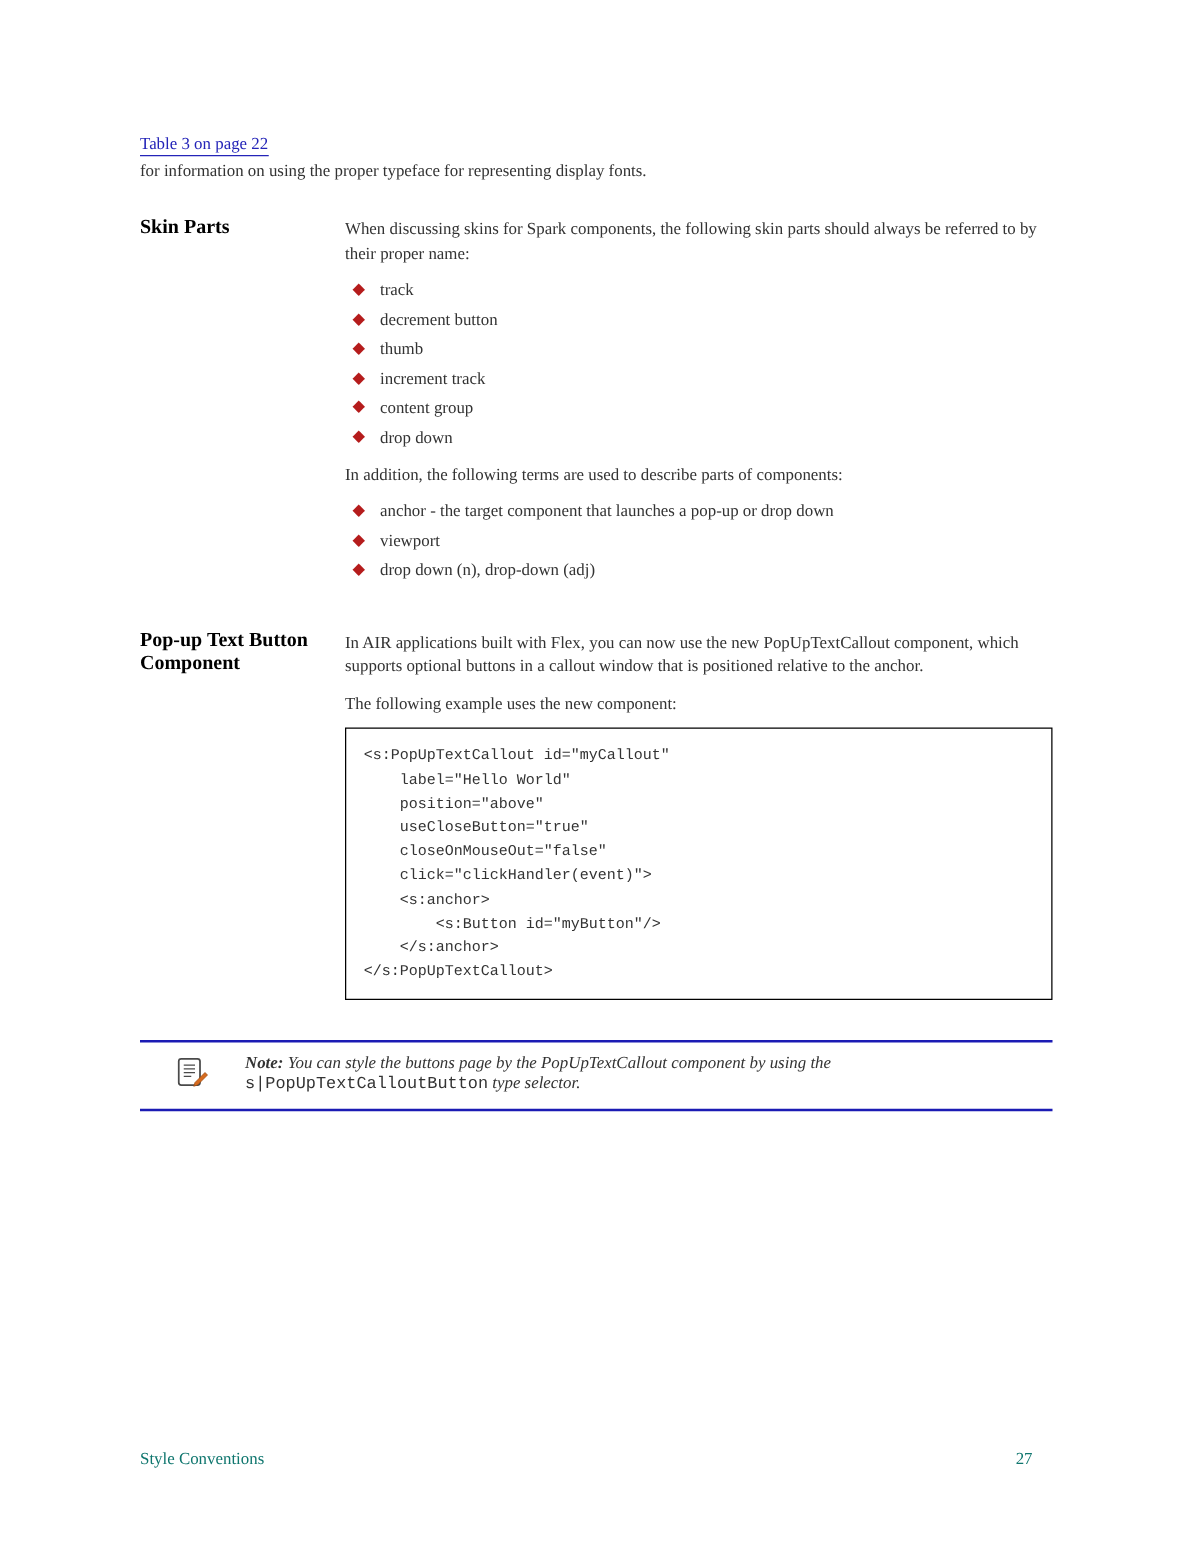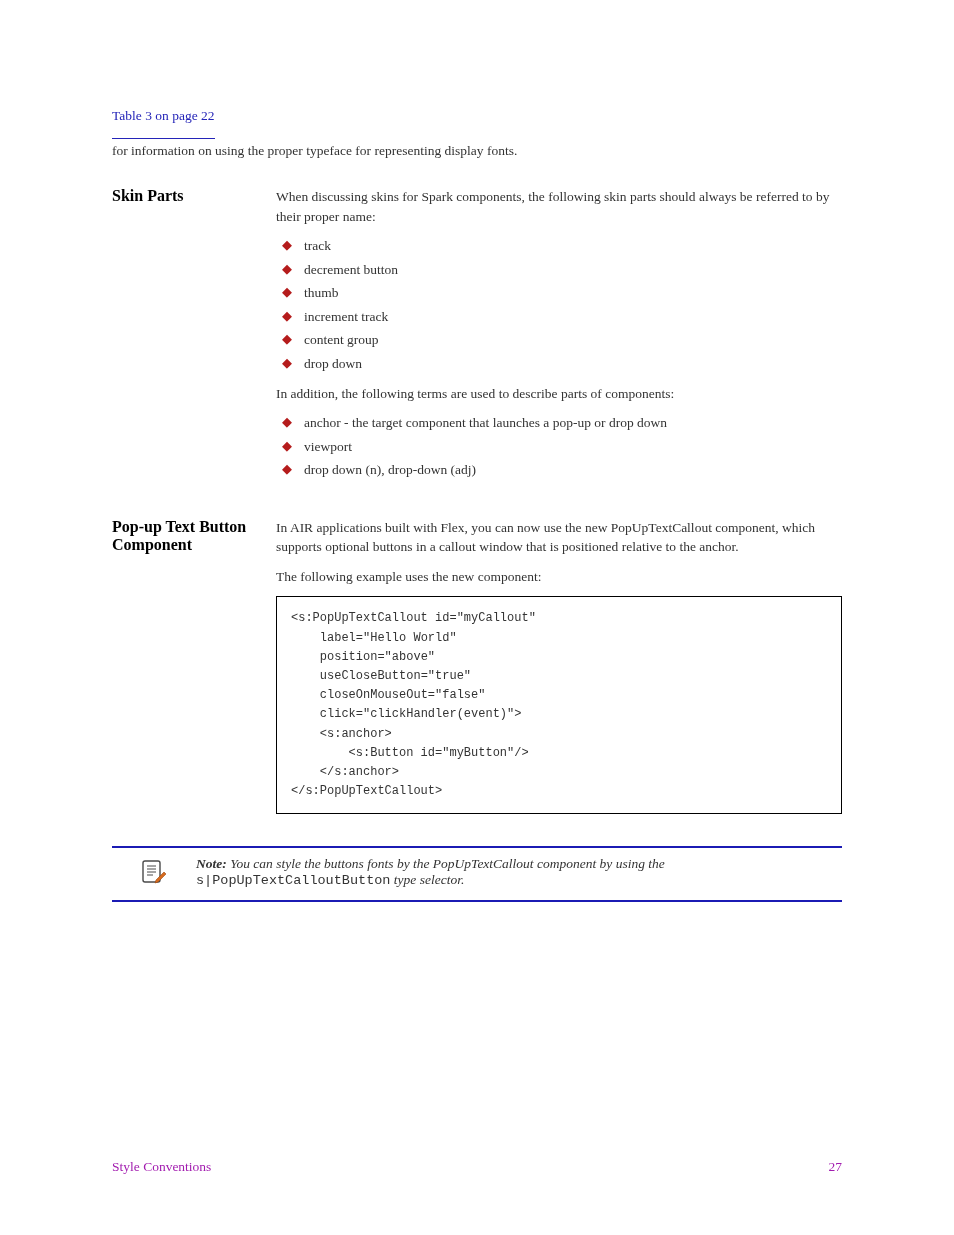--- a/index.html
+++ b/index.html
@@ -12,21 +12,21 @@
     color: #000;
   }
   .page {
     padding: 106px 112px 60px 112px;
   }
   .link-line {
     color: #2424b8;
     font-size: 13.5px;
     border-bottom: 1px solid #2424b8;
     display: inline-block;
-    padding-bottom: 14px;
+    padding-bottom: 1px;
     margin-bottom: 4px;
     cursor: pointer;
   }
   .font-desc {
     font-size: 13.5px;
     color: #333;
     margin-bottom: 24px;
   }
   .two-col {
     display: flex;
@@ -103,25 +103,25 @@
     font-style: italic;
   }
   .code-inline {
     font-family: "Courier New", monospace;
     font-style: normal;
   }
   .footer {
     position: absolute;
     bottom: 60px;
     left: 112px;
-    right: 112px;
+    right: 128px;
     display: flex;
     justify-content: space-between;
     font-size: 13.5px;
-    color: #a21caf;
+    color: #0f766e;
   }
   .section-gap { margin-top: 28px; }
   .example-lead { margin-bottom: 6px; }
 </style>
 </head>
 <body>
 
 <div class="page">
   <div>
     <span class="link-line">Table 3 on page 22</span>
@@ -179,21 +179,21 @@
             <rect x="4" y="3" width="17" height="21" rx="2" fill="#fff" stroke="#4a4a4a" stroke-width="1.4"></rect>
             <line x1="8" y1="8" x2="17" y2="8" stroke="#4a4a4a" stroke-width="1"></line>
             <line x1="8" y1="11" x2="17" y2="11" stroke="#4a4a4a" stroke-width="1"></line>
             <line x1="8" y1="14" x2="17" y2="14" stroke="#4a4a4a" stroke-width="1"></line>
             <line x1="8" y1="17" x2="14" y2="17" stroke="#4a4a4a" stroke-width="1"></line>
             <path d="M17 22 L25 14 L27 16 L19 24 L16 25 Z" fill="#d66a1e" stroke="#9c4a10" stroke-width="0.6"></path>
           </svg>
         </span>
       </div>
       <div class="note-text">
-        <span class="nlabel">Note:</span><span> You can style the buttons fonts by the PopUpTextCallout component by using the </span><span class="code-inline">s|PopUpTextCalloutButton</span><span> type selector.</span>
+        <span class="nlabel">Note:</span><span> You can style the buttons page by the PopUpTextCallout component by using the </span><span class="code-inline">s|PopUpTextCalloutButton</span><span> type selector.</span>
       </div>
     </div>
   </div>
 </div>
 
 <div class="footer">
   <span>Style Conventions</span>
   <span>27</span>
 </div>
 

